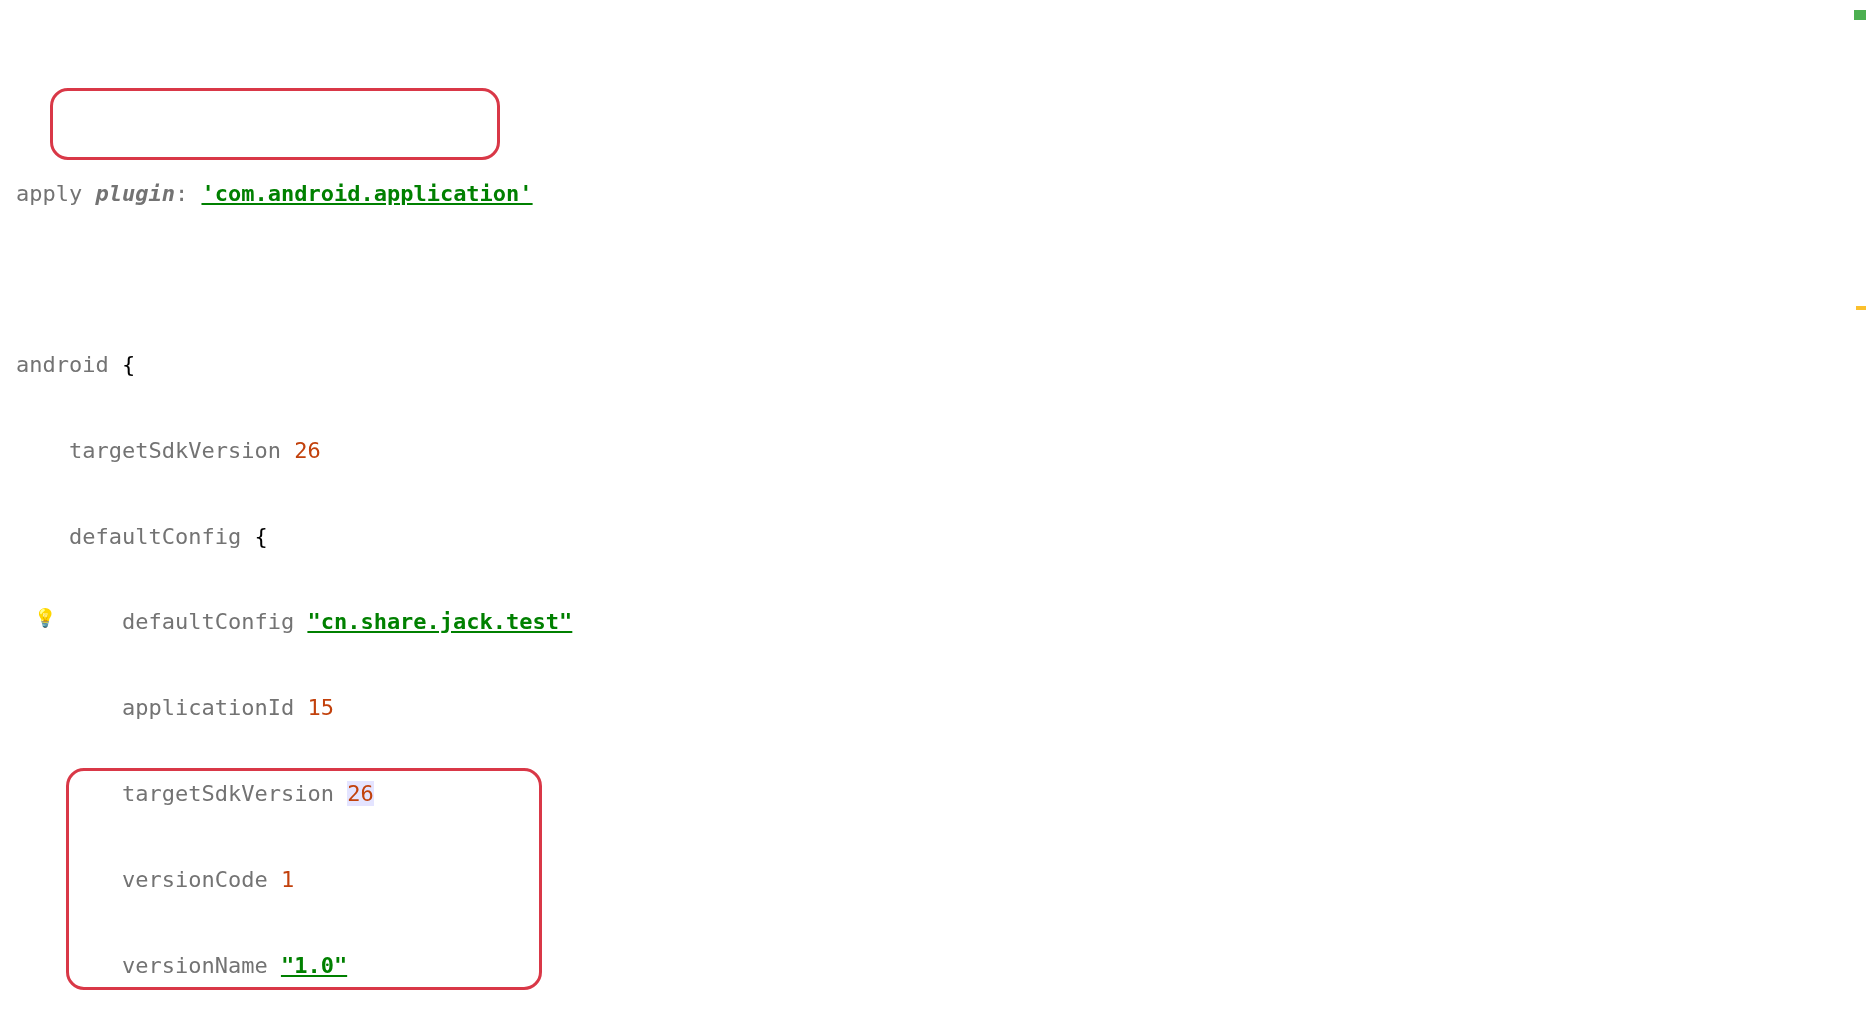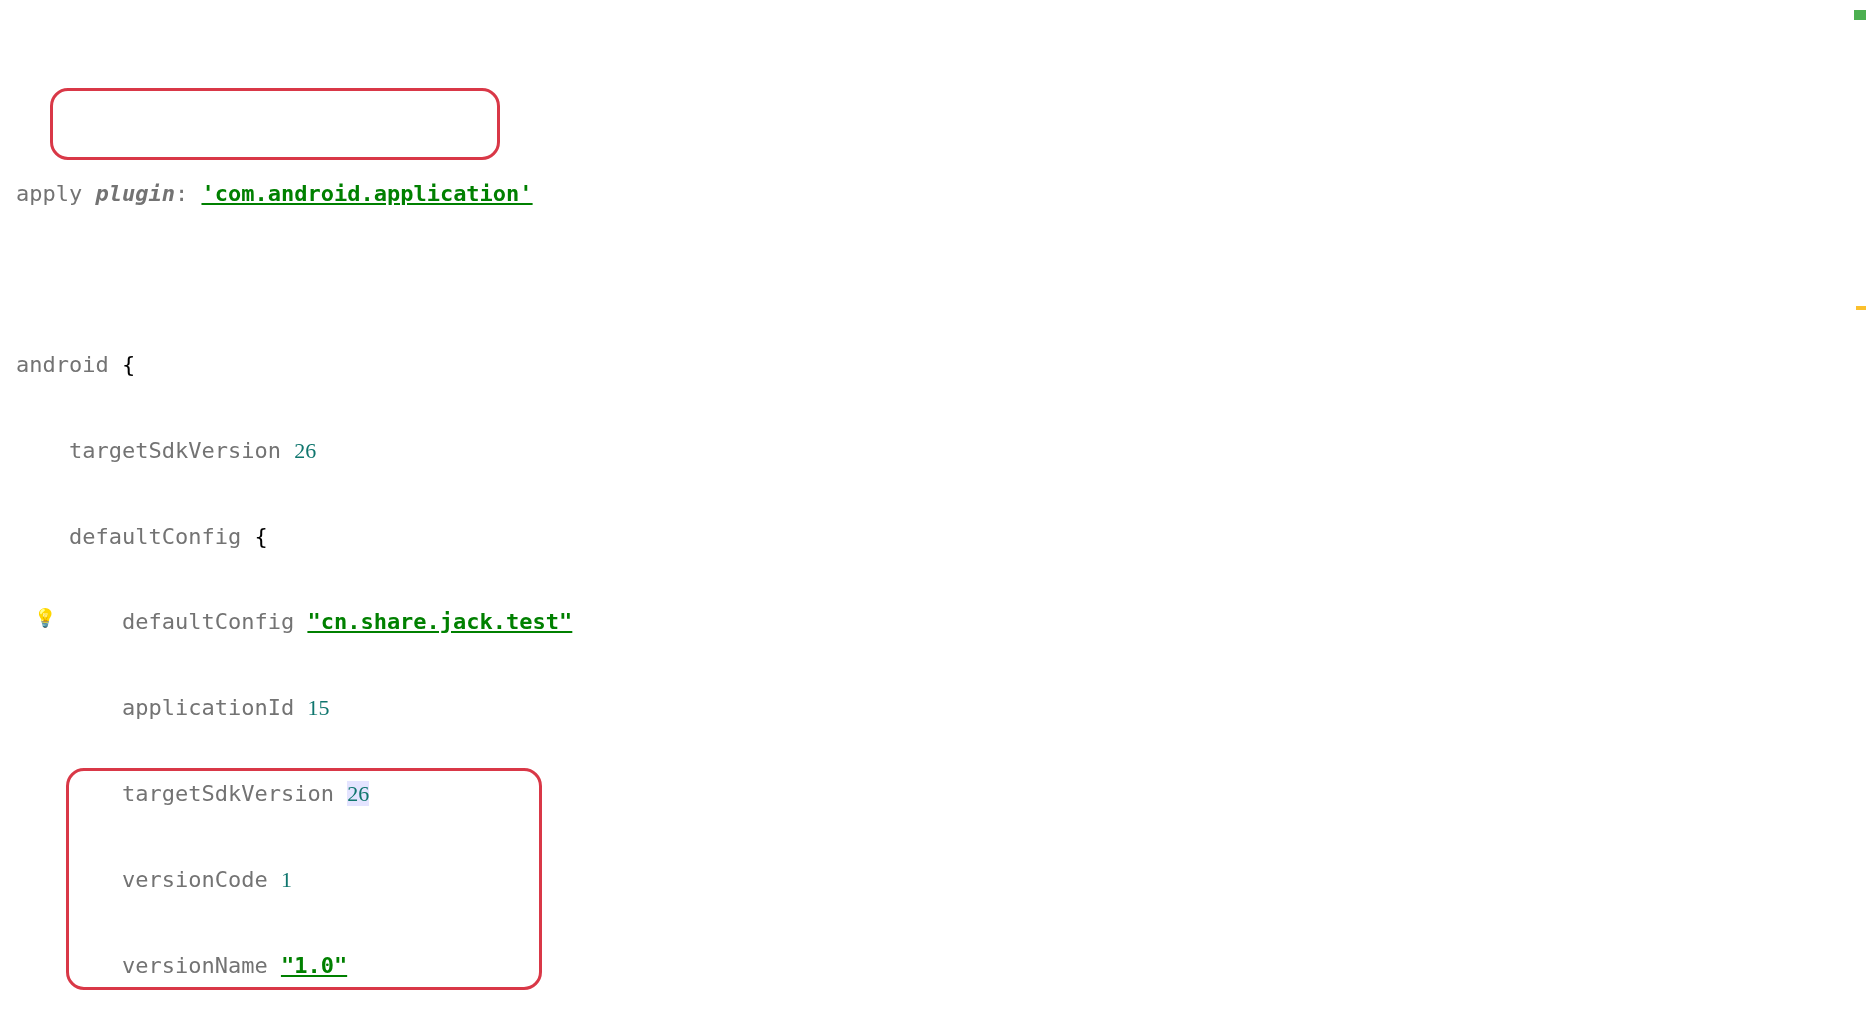--- a/index.html
+++ b/index.html
@@ -18,21 +18,21 @@
     }
     .editor {
       padding: 8px 0 8px 16px;
       position: relative;
     }
     .code-line {
       min-height: 28px;
     }
     .kw-plugin { color: #737373; font-weight: bold; font-style: italic; }
     .str-green { color: #008000; font-weight: bold; text-decoration: underline; }
-    .num-blue { color: #0f766e; font-family: Liberation Serif, serif; }
+    .num-blue { color: #c2410c; }
     .ident { color: #737373; }
     .highlight-bg { background: #e4e4ff; }
     .brace { color: #000000; }
     .annotation-box {
       position: absolute;
       border: 3px solid #d93847;
       border-radius: 18px;
       pointer-events: none;
     }
     .box1 {

